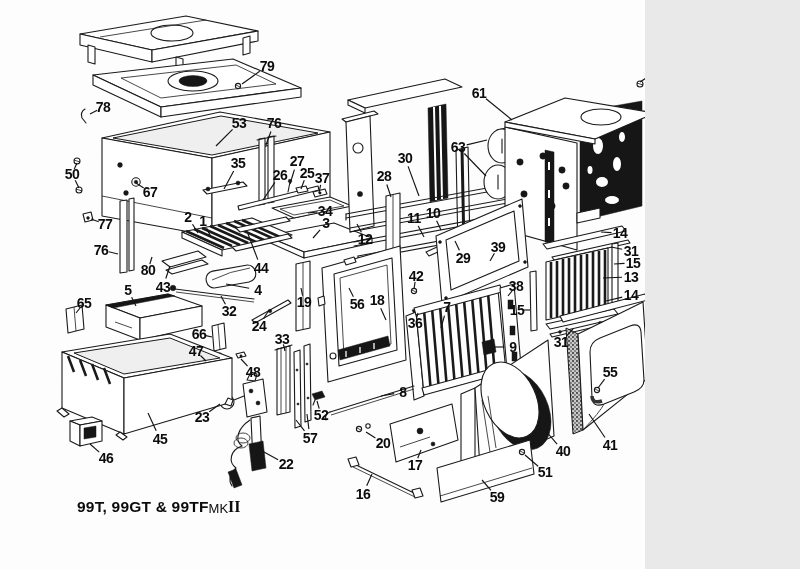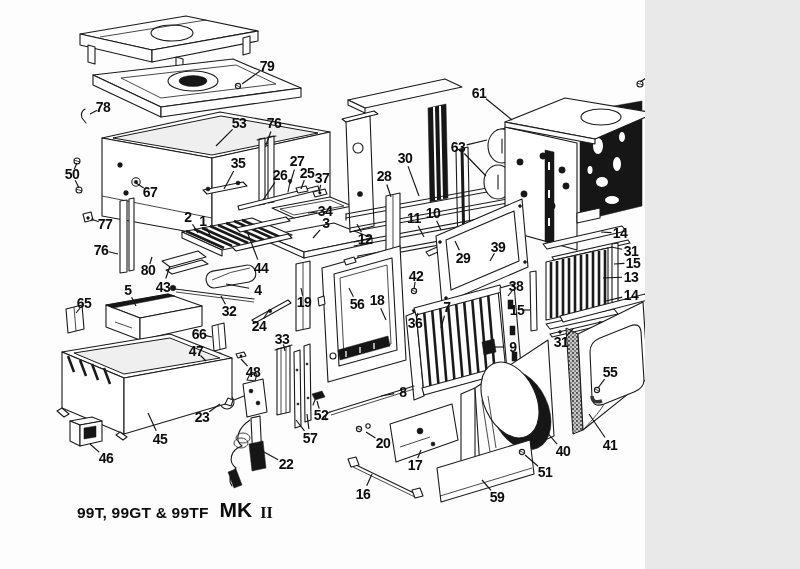--- a/index.html
+++ b/index.html
@@ -11,22 +11,22 @@
   .fg{fill:#efefef;stroke:#1a1a1a;stroke-width:1;stroke-linejoin:round;}
   .fd{fill:#161616;stroke:#161616;stroke-width:0.5;}
   .slat{stroke:#1a1a1a;stroke-width:2.6;stroke-linecap:butt;}
   .thin{fill:none;stroke:#1a1a1a;stroke-width:0.8;}
   .plbl{font-family:"Liberation Sans",sans-serif;font-weight:bold;font-size:14px;fill:#0c0c0c;
         text-anchor:middle;letter-spacing:-0.5px;}
   .leader{stroke:#141414;stroke-width:1.15;fill:none;}
   .caption{position:absolute;left:77px;top:498px;display:flex;align-items:flex-end;
            color:#0b0b0b;white-space:nowrap;}
   .caption .models{font-weight:bold;font-size:15.5px;letter-spacing:0.2px;}
-  .caption .mk{font-weight:bold;font-size:21px;margin-left:11px;}
-  .caption .numeral{font-family:"Liberation Serif",serif;font-weight:600;font-size:16px;margin-left:8px;}
+  .caption .mk{font-weight:normal;font-size:13px;margin-left:0;}
+  .caption .numeral{font-family:"Liberation Serif",serif;font-weight:600;font-size:16px;margin-left:0;}
 </style>
 </head>
 <body>
 
 <div class="page">
 <svg width="800" height="569" viewBox="0 0 800 569">
   <defs>
     <pattern id="stipple" width="4" height="4" patternUnits="userSpaceOnUse">
       <rect width="4" height="4" fill="#c9c9c9"></rect>
       <circle cx="1" cy="1" r="0.9" fill="#222"></circle>

